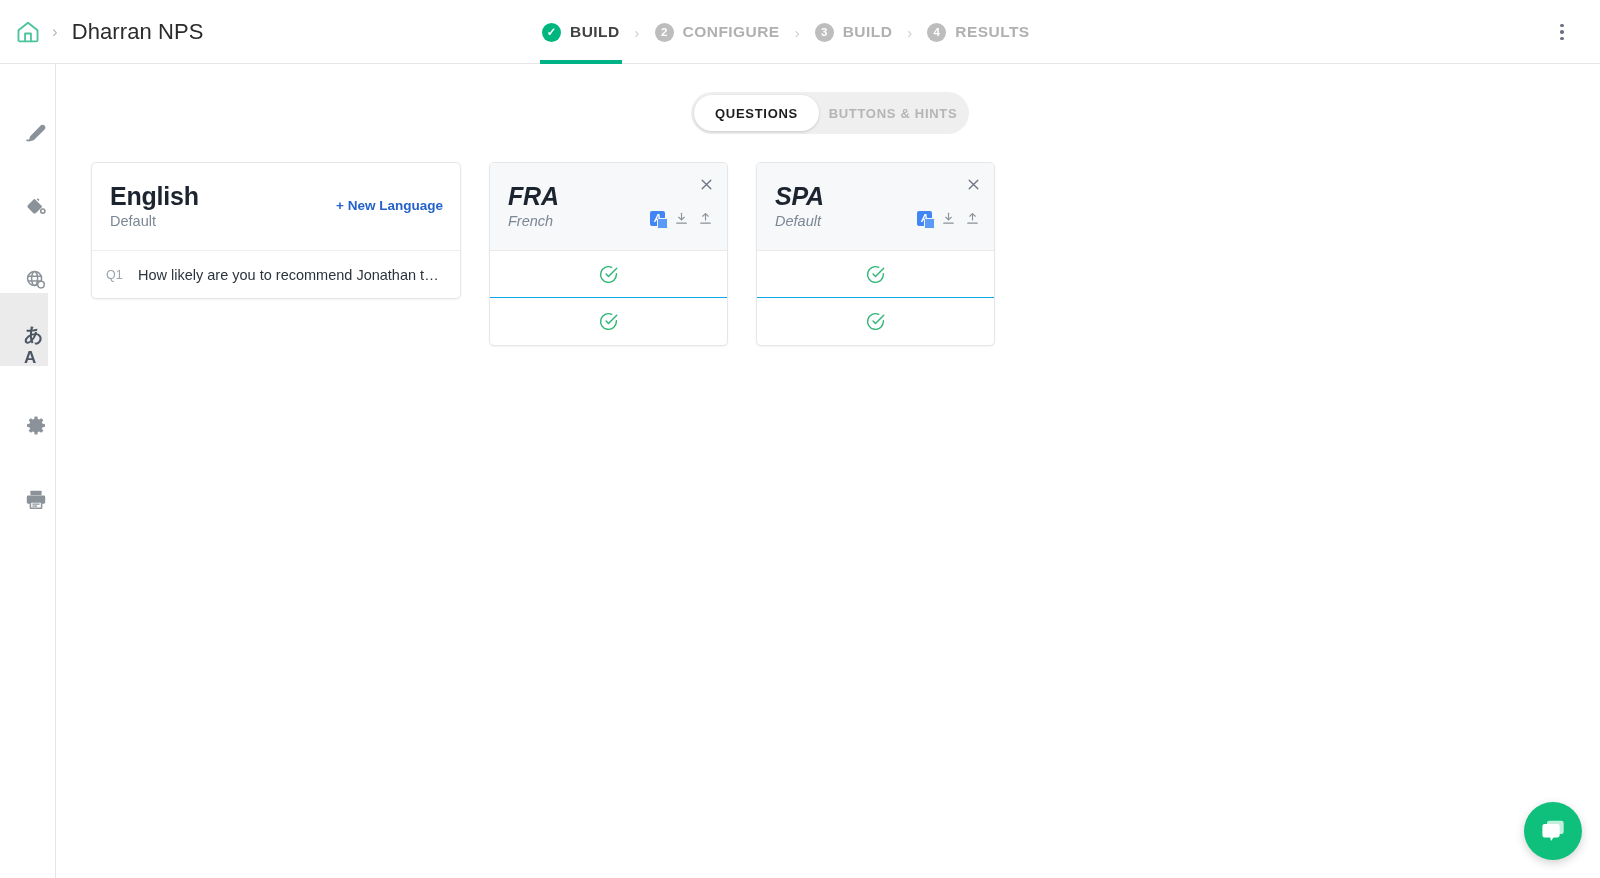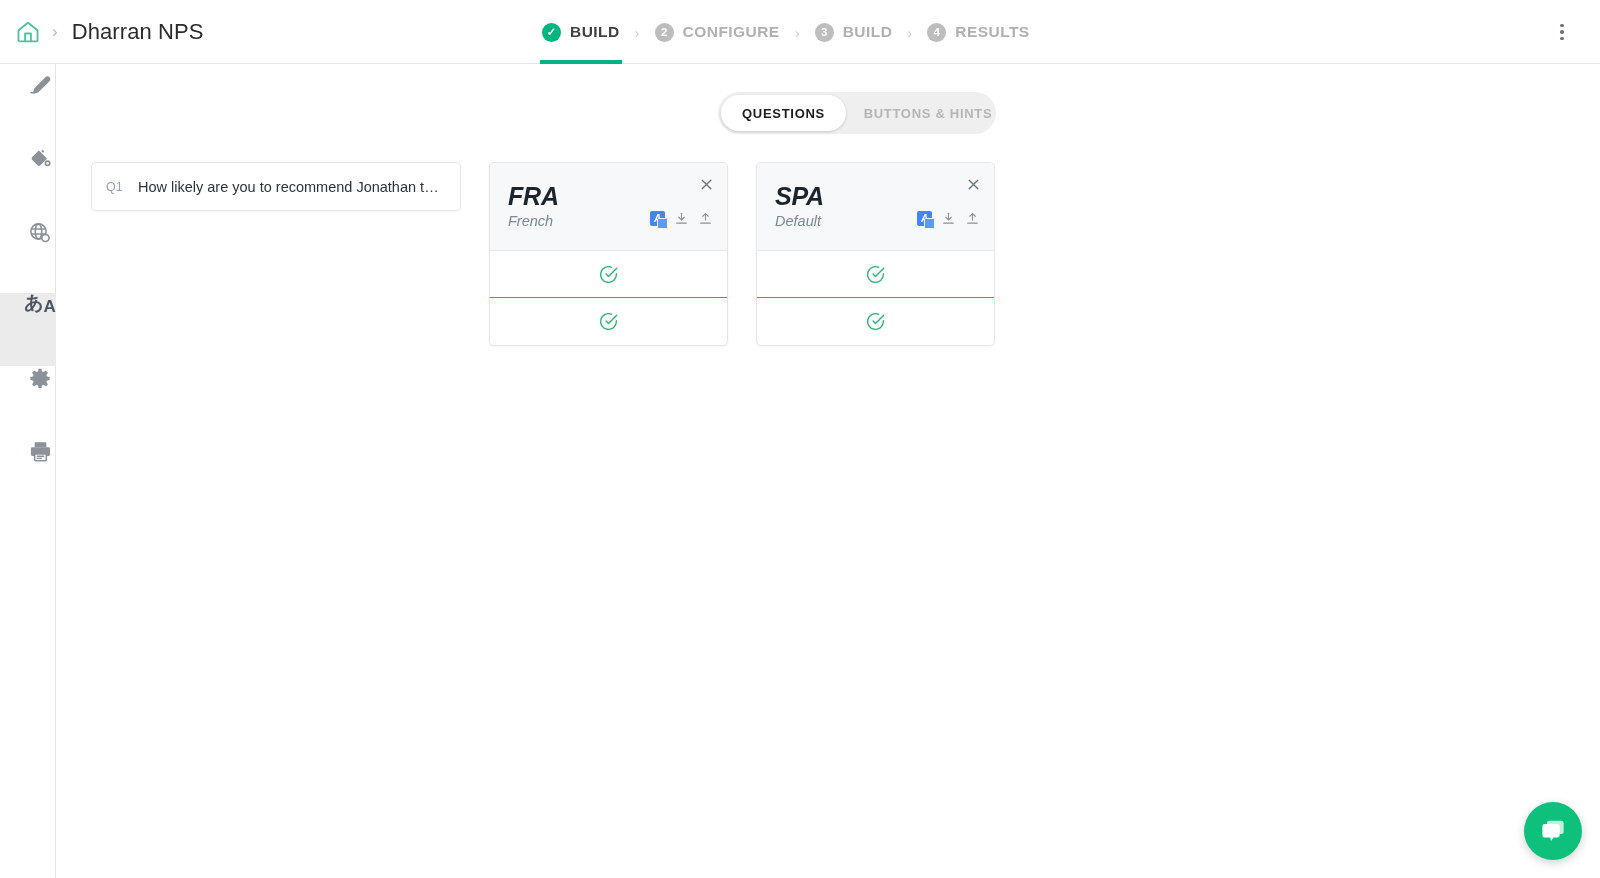--- a/index.html
+++ b/index.html
@@ -135,51 +135,50 @@
     position: absolute;
     top: 64px; left: 0;
     width: 56px;
     height: 814px;
     background: #ffffff;
     border-right: 1px solid #e6e6e6;
     padding-top: 10px;
   }
 
   .side-item {
-    width: 56px;
+    width: 48px;
     height: 73px;
     display: flex;
-    align-items: flex-start;
+    align-items: flex-end;
     justify-content: center;
     padding-left: 24px;
   }
   .side-item.active { background: #ebebeb; }
 
   
   .main {
     position: absolute;
     top: 64px; left: 57px;
     width: 1543px;
     height: 814px;
     background: #ffffff;
   }
 
   
   .seg-wrap {
     position: absolute;
-    left: 661px;
+    left: 634px;
     top: 28px;
     width: 278px;
     height: 42px;
     background: #efefef;
     border-radius: 21px;
     display: flex;
     align-items: flex-end;
     padding: 3px;
-    gap: 8px;
   }
 
   .seg {
     flex: 0 0 auto;
     height: 36px;
     display: flex;
     align-items: center;
     justify-content: center;
     border-radius: 18px;
     font-size: 13px;
@@ -454,20 +453,25 @@
 <div class="main">
 
   <div class="seg-wrap">
     <div class="seg on">QUESTIONS</div>
     <div class="seg off">BUTTONS &amp; HINTS</div>
   </div>
 
   <div class="cards">
 
     <div class="card english">
+      <div class="card-head">
+        <div class="card-title">English</div>
+        <div class="card-sub">Default</div>
+        <div class="new-lang">+ New Language</div>
+      </div>
 
       <div class="card-row">
         <span class="row-key">Q1</span>
         <span class="row-text">How likely are you to recommend Jonathan to a…</span>
       </div>
 
     </div>
 
     <div class="card lang">
       <div class="card-head">

